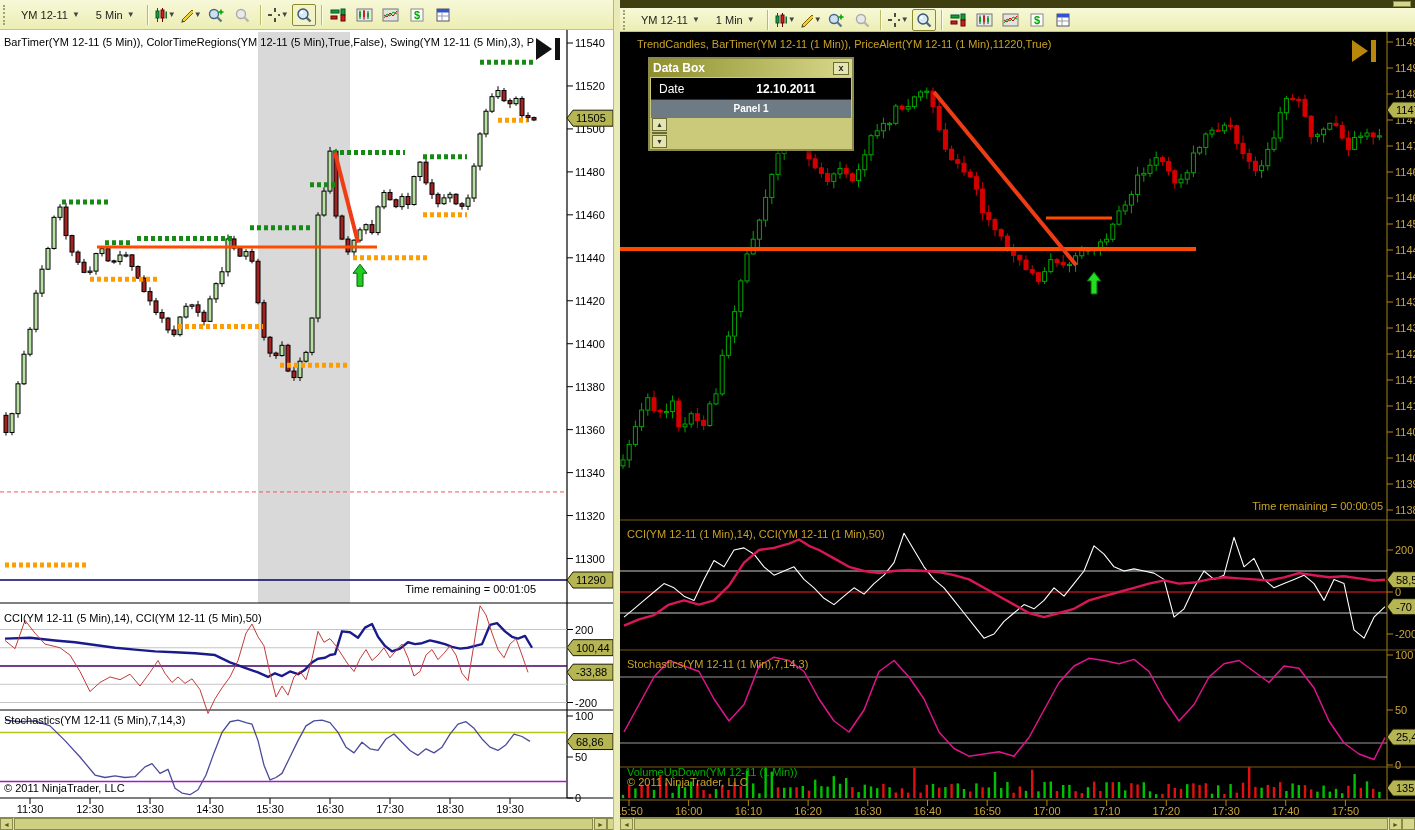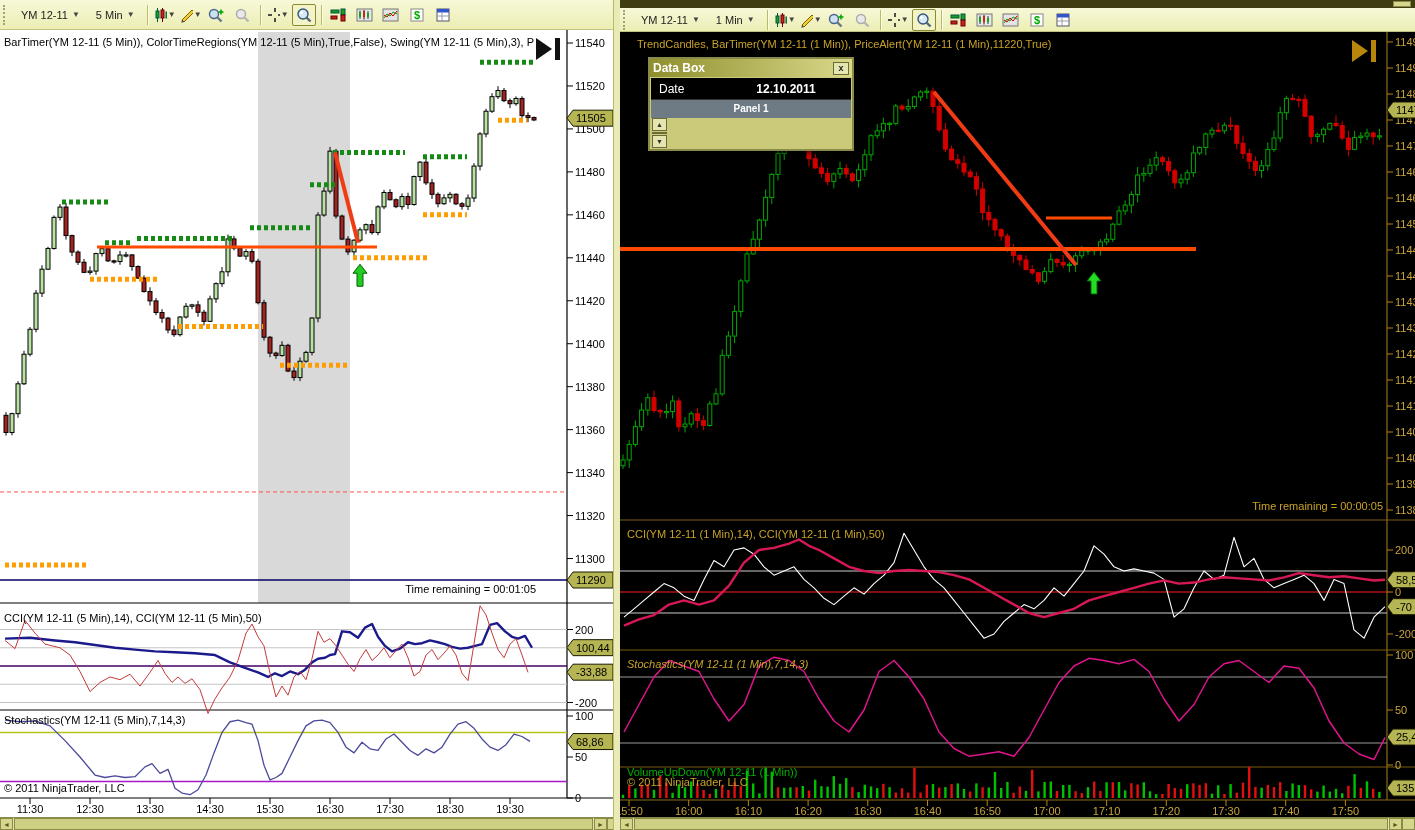--- a/index.html
+++ b/index.html
@@ -1060,21 +1060,21 @@
         <line x1="606" y1="768" x2="606" y2="774" stroke="#b8860b" stroke-width="1"></line>
         <text x="606" y="783" fill="#caa53d" font-size="11" font-family="Liberation Sans, sans-serif" text-anchor="middle" font-weight="normal">17:30</text>
         <line x1="665.7" y1="768" x2="665.7" y2="774" stroke="#b8860b" stroke-width="1"></line>
         <text x="665.7" y="783" fill="#caa53d" font-size="11" font-family="Liberation Sans, sans-serif" text-anchor="middle" font-weight="normal">17:40</text>
         <line x1="725.4000000000001" y1="768" x2="725.4000000000001" y2="774" stroke="#b8860b" stroke-width="1"></line>
         <text x="725.4000000000001" y="783" fill="#caa53d" font-size="11" font-family="Liberation Sans, sans-serif" text-anchor="middle" font-weight="normal">17:50</text>
       </svg>
     <div class="olabel gold" style="left:7px;top:38px;max-width:720px;overflow:hidden;margin-left:10px;">TrendCandles, BarTimer(YM 12-11 (1 Min)), PriceAlert(YM 12-11 (1 Min),11220,True)</div>
     <div class="olabel gold rightalign" style="right:32px;top:500px;">Time remaining = 00:00:05</div>
     <div class="olabel gold" style="left:7px;top:528px;">CCI(YM 12-11 (1 Min),14), CCI(YM 12-11 (1 Min),50)</div>
-    <div class="olabel gold" style="left:7px;top:658px;font-style:italic;">Stochastics(YM 12-11 (1 Min),7,14,3)</div>
+    <div class="olabel gold" style="left:7px;top:658px;">Stochastics(YM 12-11 (1 Min),7,14,3)</div>
     <div class="olabel green" style="left:7px;top:766px;">VolumeUpDown(YM 12-11 (1 Min))</div>
     <div class="olabel gold" style="left:7px;top:776px;">© 2011 NinjaTrader, LLC</div>
     <div class="endmark" style="left:732px;top:40px;">
       <svg width="26" height="22">
           <polygon points="0,0 16,11 0,22" fill="#b8860b"></polygon>
           <rect x="19" y="0" width="5" height="22" fill="#b8860b"></rect>
         </svg>
     </div>
 
     <div class="databox">

